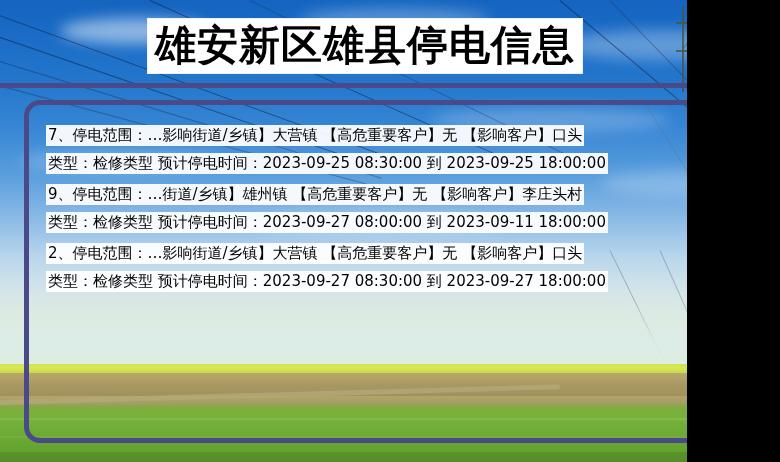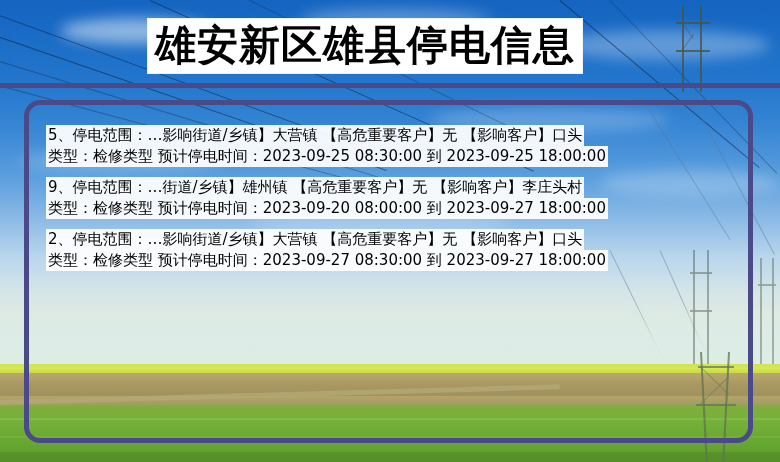--- a/index.html
+++ b/index.html
@@ -1,21 +1,21 @@
 <!DOCTYPE html>
 <html><head>
 <meta charset="utf-8">
 <style>
   html,body{margin:0;padding:0;}
   body{
     width:780px;height:462px;overflow:hidden;
     font-family:"DejaVu Sans","Liberation Sans",sans-serif;
     background:#000;
   }
-  #stage{position:relative;width:780px;height:462px;overflow:hidden;}
+  #stage{position:relative;width:687px;height:462px;overflow:hidden;}
 
   
   .photo{position:absolute;inset:0;overflow:hidden;}
   .sky{
     position:absolute;left:0;top:0;width:780px;height:367px;
     background:linear-gradient(180deg,
       #1464c0 0%, #1a6cc6 10%, #2376cc 22%, #3685d4 34%,
       #5a9edd 48%, #8dbbe6 60%, #b9d6ec 70%, #d6e6e8 80%,
       #dfeade 88%, #e2ece0 96%, #e0ecdf 100%);
   }
@@ -88,21 +88,21 @@
   }
 
   
   .entries{position:absolute;left:46px;top:125px;width:700px;}
   .entry{margin-bottom:10px;}
   .eline{
     display:inline-block;background:rgba(255,255,255,.93);
     color:#000;font-size:15px;line-height:21px;white-space:nowrap;
     padding:0 2px;
   }
-  .eline.l2{margin-top:0;}
+  .eline.l2{margin-top:7px;}
 
   
   .watermark{
     position:absolute;left:521px;top:424px;
     font-family:"DejaVu Serif","Liberation Serif",serif;
     font-size:21px;font-weight:bold;letter-spacing:.5px;
     color:#cfd9c2;
     text-shadow:
       -1px -1px 0 #8fa07c, 1px -1px 0 #8fa07c,
       -1px  1px 0 #8fa07c, 1px  1px 0 #8fa07c;
@@ -190,27 +190,27 @@
   <div class="frame"></div>
 
   <div class="title-band">
     <div class="t">雄安新区雄县停电信息</div>
   </div>
 
 
   <div class="entries">
 
     <div class="entry">
-      <div class="eline">5、停电范围：…影响街道/乡镇】大营镇 【高危重要客户】无 【影响客户】口头</div>
+      <div class="eline">7、停电范围：…影响街道/乡镇】大营镇 【高危重要客户】无 【影响客户】口头</div>
       <div class="eline l2">类型：检修类型    预计停电时间：2023-09-25 08:30:00 到 2023-09-25 18:00:00</div>
     </div>
 
     <div class="entry">
       <div class="eline">9、停电范围：…街道/乡镇】雄州镇 【高危重要客户】无 【影响客户】李庄头村</div>
-      <div class="eline l2">类型：检修类型    预计停电时间：2023-09-20 08:00:00 到 2023-09-27 18:00:00</div>
+      <div class="eline l2">类型：检修类型    预计停电时间：2023-09-27 08:00:00 到 2023-09-11 18:00:00</div>
     </div>
 
     <div class="entry">
       <div class="eline">2、停电范围：…影响街道/乡镇】大营镇 【高危重要客户】无 【影响客户】口头</div>
       <div class="eline l2">类型：检修类型    预计停电时间：2023-09-27 08:30:00 到 2023-09-27 18:00:00</div>
     </div>
 
 
   </div>
 

